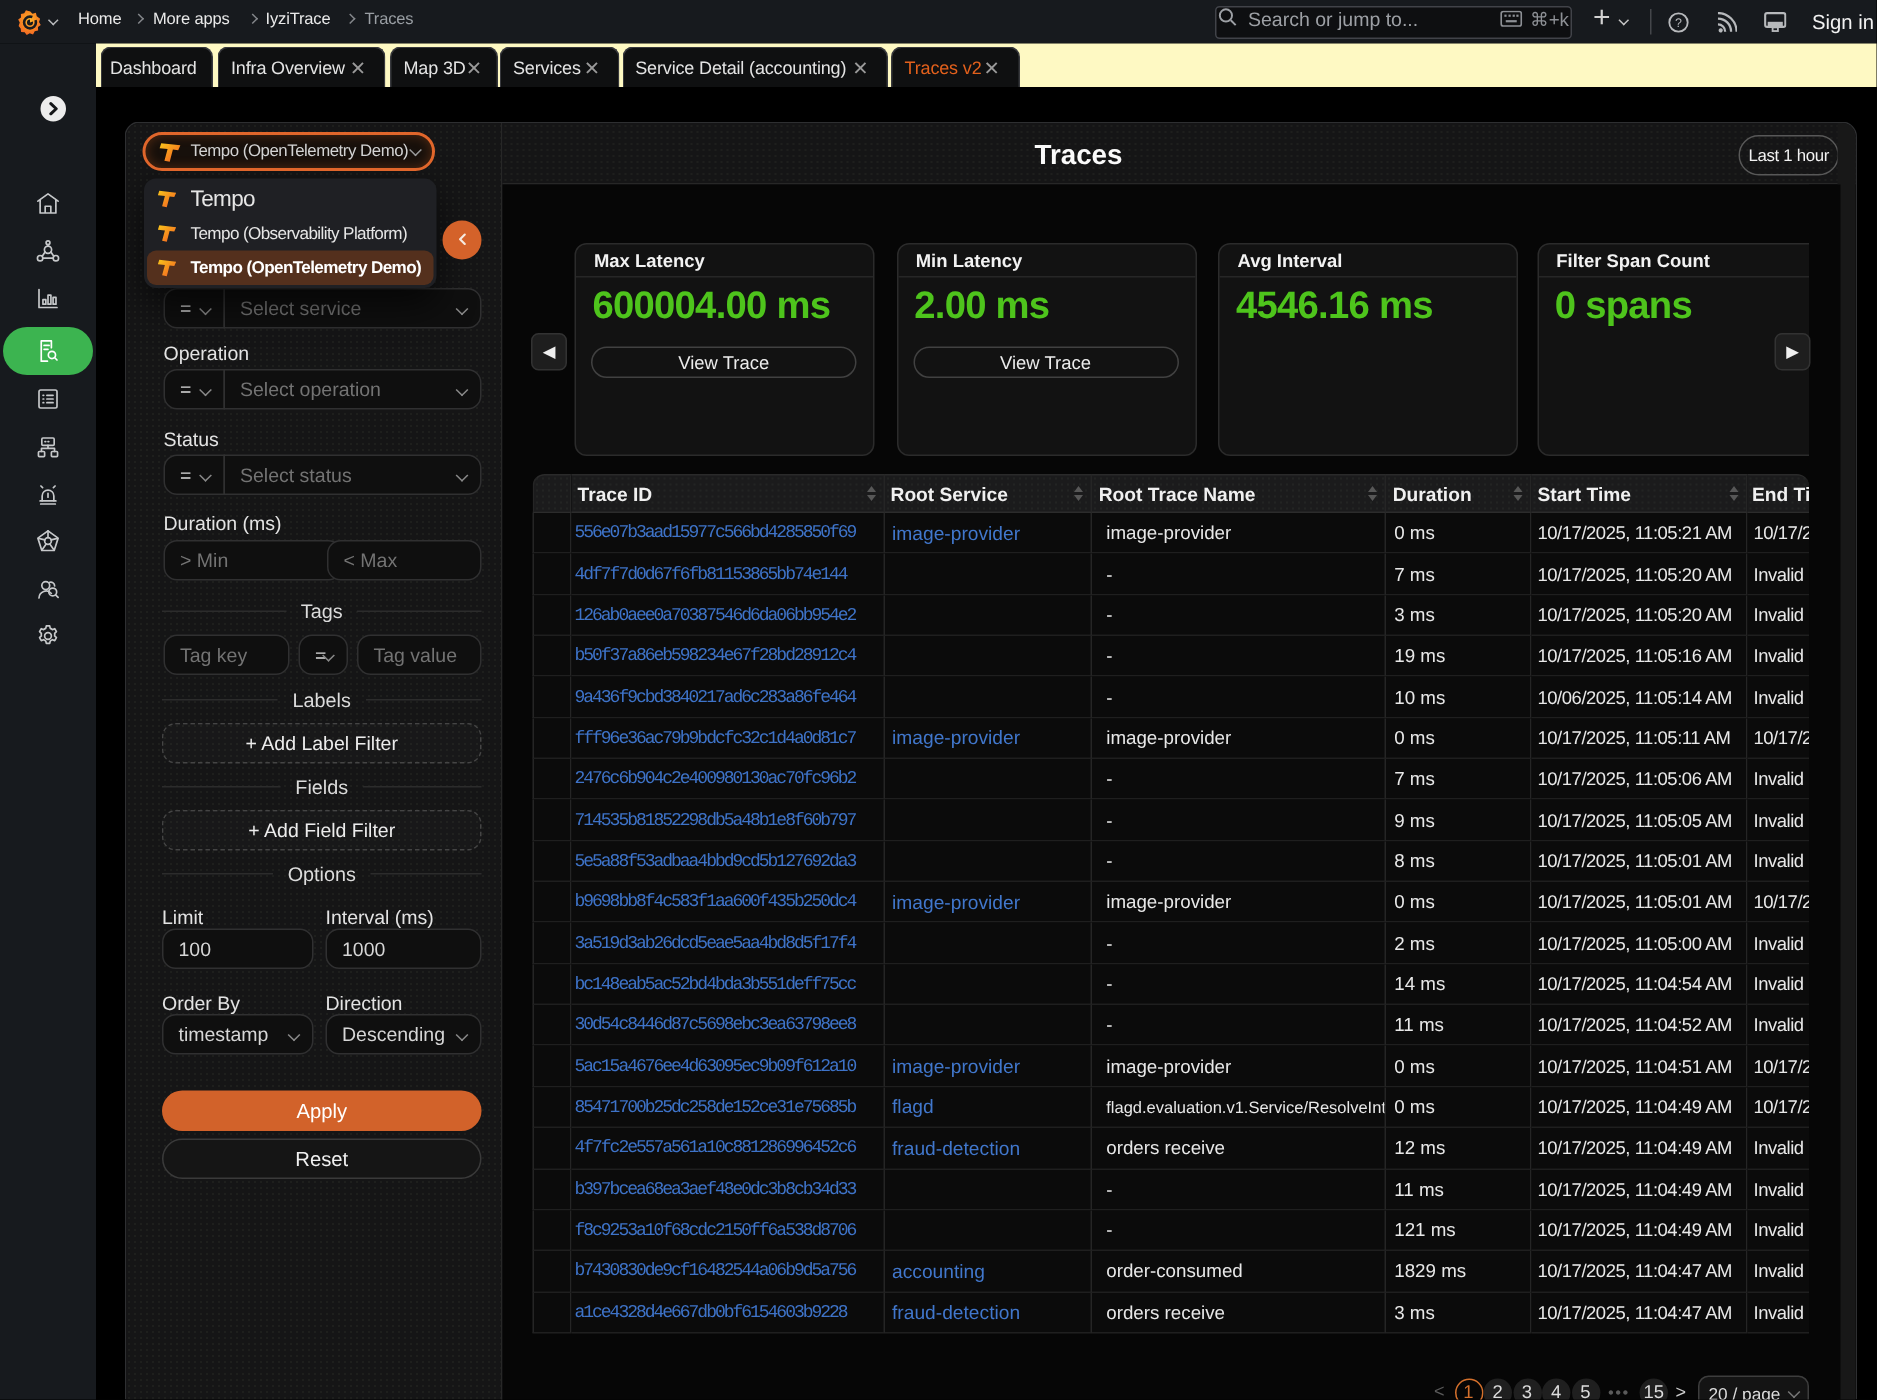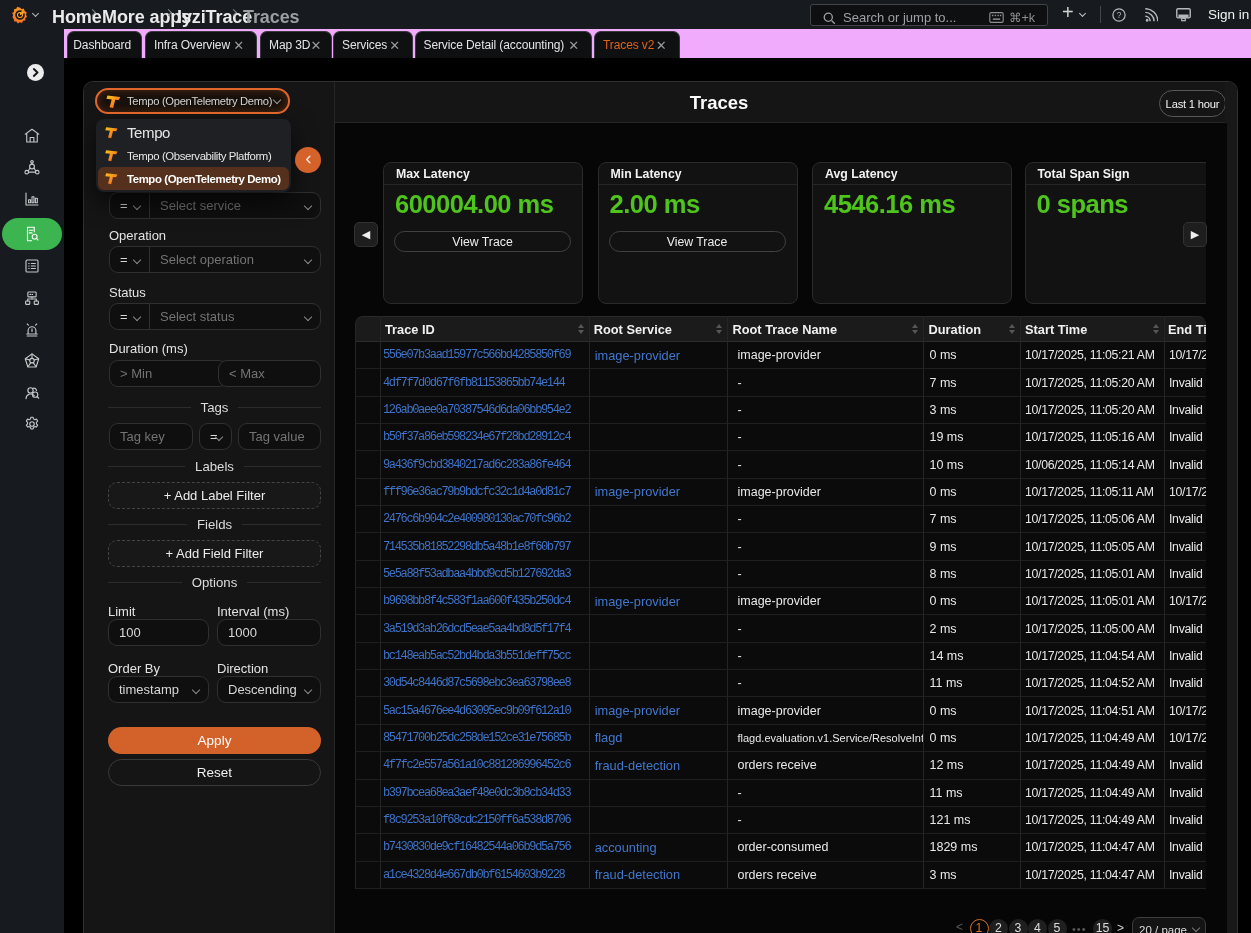--- a/index.html
+++ b/index.html
@@ -1,23 +1,23 @@
 <!DOCTYPE html>
 <html><head><meta charset="utf-8"><title>Traces</title>
 <style>
 *{margin:0;padding:0;box-sizing:border-box}
 html,body{width:1251px;height:933px;background:#000;overflow:hidden;
   font-family:"Liberation Sans",sans-serif;color:#e6e6e6}
 .abs{position:absolute}
 
 #topnav{position:absolute;left:0;top:0;width:1251px;height:29px;background:#171a1e}
-#topnav .crumb{font-size:18px;color:#eaeaea;font-weight:700;letter-spacing:-0.1px}
-#searchbox{position:absolute;left:810px;top:4px;width:238px;height:22px;background:#0e0f11;border:1px solid #414349;border-radius:3px;display:flex;align-items:flex-end;padding:0 12px;color:#9da0a5;font-size:13px}
-
-#tabbar{position:absolute;left:64px;top:29px;width:1187px;height:29px;background:#f0abfc}
+#topnav .crumb{font-size:11px;color:#eaeaea;font-weight:400;letter-spacing:-0.1px}
+#searchbox{position:absolute;left:810px;top:4px;width:238px;height:22px;background:#0e0f11;border:1px solid #414349;border-radius:3px;display:flex;align-items:flex-start;padding:0 1px;color:#9da0a5;font-size:13px}
+
+#tabbar{position:absolute;left:64px;top:29px;width:1187px;height:29px;background:#fef9c3}
 .tab{position:absolute;top:2px;height:27px;background:#0f1011;border:1px solid #37383c;border-bottom:none;border-radius:7px 7px 0 0;display:flex;align-items:center;justify-content:space-between;font-size:12px;letter-spacing:-0.1px;color:#e4e4e4;white-space:nowrap;padding:0 12px 0 8px}
 .tab .x{color:#9a9a9a;font-size:13px;line-height:1}
 
 #sidebar{position:absolute;left:0;top:29px;width:64px;height:904px;background:#171a1e}
 .sicon{position:absolute;left:23px;width:18px;height:18px}
 
 #appbox{position:absolute;left:83px;top:81px;width:1155px;height:852px;border:1px solid #2e2f31;border-bottom:none;border-radius:10px 10px 0 0;background:#070707;overflow:hidden}
 #filterpanel{position:absolute;left:0;top:0;width:251px;height:852px;background-color:#151516;background-image:radial-gradient(#1e1f1d 0.7px,transparent 0.7px);background-size:4px 4px;border-right:1px solid #272727}
 #mainheader{position:absolute;left:251px;top:0;width:903px;height:41px;background-color:#151516;background-image:radial-gradient(#1e1f1d 0.7px,transparent 0.7px);background-size:4px 4px;border-bottom:1px solid #272727}
 #maincontent{position:absolute;left:251px;top:41px;width:903px;height:811px;background:#060606}
@@ -307,25 +307,25 @@
       <div class="cardhead">Max Latency</div>
       <div class="cardval">600004.00 ms</div>
       <div class="viewtrace">View Trace</div>
     </div>
 <div class="card" style="left:513.5px;top:80px;width:200px">
       <div class="cardhead">Min Latency</div>
       <div class="cardval">2.00 ms</div>
       <div class="viewtrace">View Trace</div>
     </div>
 <div class="card" style="left:728px;top:80px;width:200px">
-      <div class="cardhead">Avg Latency</div>
+      <div class="cardhead">Avg Interval</div>
       <div class="cardval">4546.16 ms</div>
     </div>
 <div class="card" style="left:940.5px;top:80px;width:200px">
-      <div class="cardhead">Total Span Sign</div>
+      <div class="cardhead">Filter Span Count</div>
       <div class="cardval">0 spans</div>
     </div>
 <div class="arrowbtn" style="left:270px;top:140px">◀</div>
 <div class="arrowbtn" style="left:1099px;top:140px">▶</div>
 <table id="tracetable">
 <colgroup>
         <col style="width:26px">
         <col style="width:208.7px">
         <col style="width:138.8px">
         <col style="width:196px">

